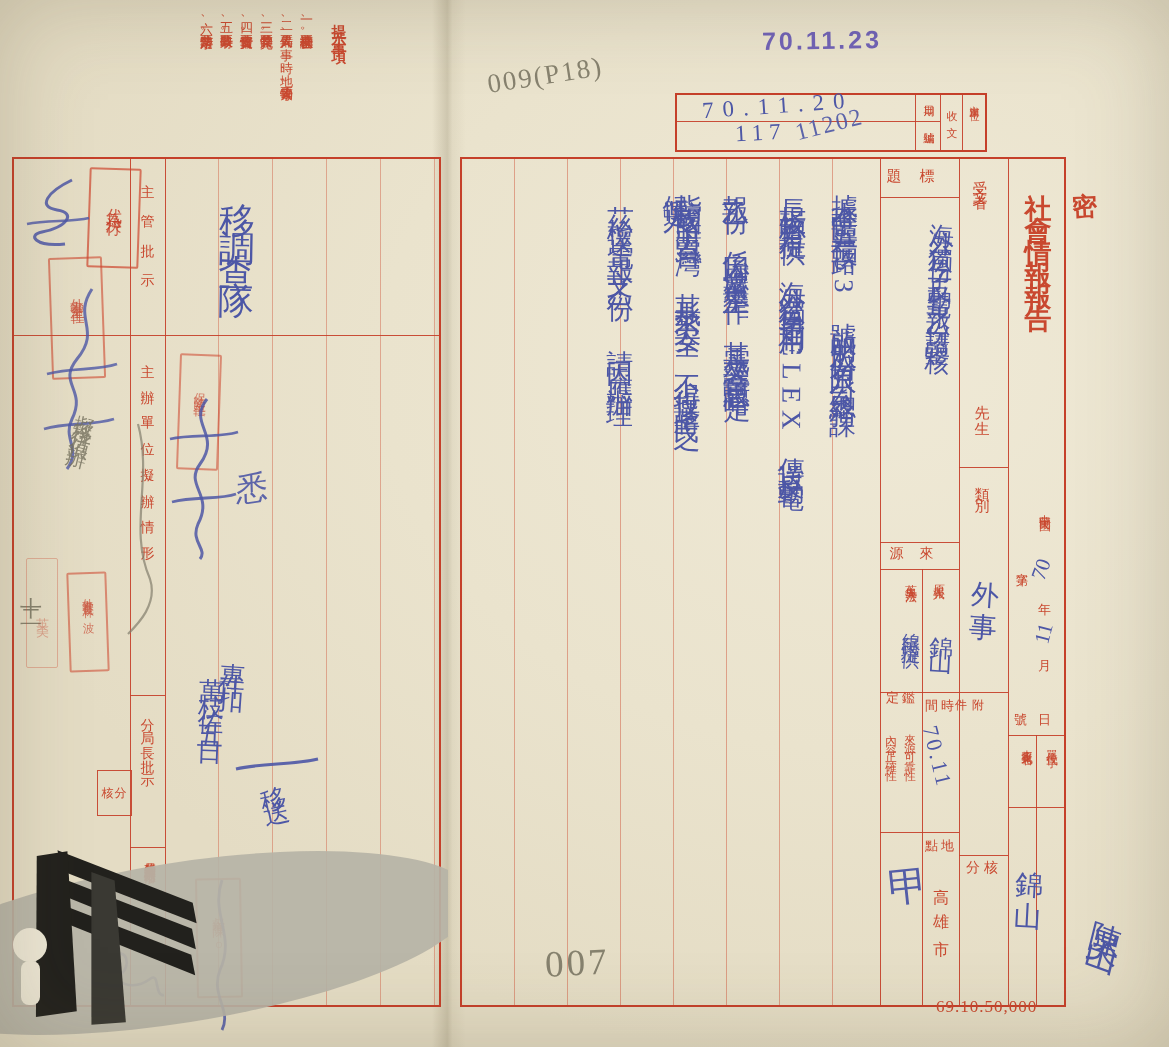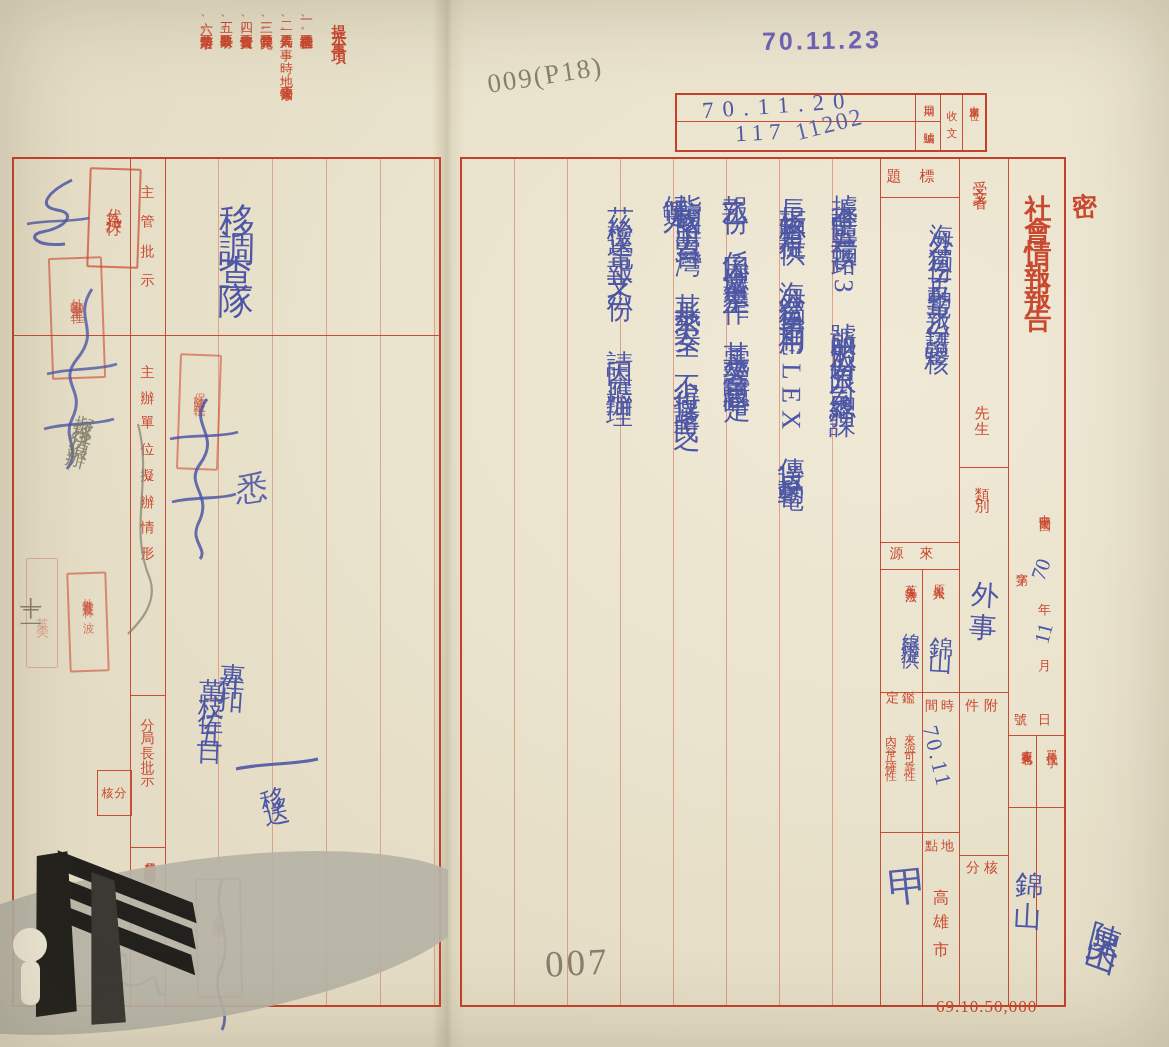--- a/index.html
+++ b/index.html
@@ -167,21 +167,21 @@
     <div class="abs hline" style="left:418px;top:673px;width:79px;"></div>
     <div class="abs hline" style="left:497px;top:308px;width:49px;"></div>
     <div class="abs hline" style="left:497px;top:696px;width:49px;"></div>
     <div class="abs hline" style="left:546px;top:576px;width:56px;"></div>
     <div class="abs hline" style="left:546px;top:648px;width:56px;"></div>
 
     <div class="abs v lbl" style="left:508px;top:10px;font-size:15px;letter-spacing:7px;">受文者</div>
     <div class="abs v lbl" style="left:510px;top:234px;font-size:15px;letter-spacing:16px;">先生</div>
     <div class="abs v lbl" style="left:510px;top:316px;font-size:15px;letter-spacing:12px;">類別</div>
     <div class="abs v hw" style="left:504px;top:400px;font-size:28px;letter-spacing:32px;transform:rotate(4deg);">外事</div>
-    <div class="abs lbl rev" style="left:501px;top:538px;width:42px;text-align:center;font-size:14px;letter-spacing:5px;">附件</div>
+    <div class="abs lbl rev" style="left:485px;top:538px;width:42px;text-align:right;font-size:12px;letter-spacing:5px;">附件</div>
     <div class="abs lbl" style="left:501px;top:700px;width:42px;text-align:center;font-size:14px;letter-spacing:4px;">分核</div>
 
     <div class="abs lbl rev" style="left:420px;top:8px;width:75px;text-align:center;font-size:15px;letter-spacing:18px;">標題</div>
     <div class="abs v hw" style="left:424px;top:44px;width:70px;height:292px;font-size:25px;letter-spacing:9px;line-height:38px;transform:rotate(2deg);">海外台獨份子反動電報乙份請鑒核</div>
 
     <div class="abs lbl rev" style="left:420px;top:386px;width:75px;text-align:center;font-size:14px;letter-spacing:16px;">來源</div>
     <div class="abs v lbl" style="left:468px;top:416px;font-size:12px;letter-spacing:2px;">原報人</div>
     <div class="abs v hw" style="left:464px;top:458px;font-size:24px;letter-spacing:14px;transform:rotate(3deg);">錦山</div>
     <div class="abs v lbl" style="left:424px;top:416px;width:34px;height:40px;font-size:12px;line-height:18px;letter-spacing:2px;">蒐集方法</div>
     <div class="abs v hw" style="left:420px;top:458px;width:40px;height:58px;font-size:19px;line-height:22px;letter-spacing:6px;transform:rotate(3deg);">線民提供</div>

